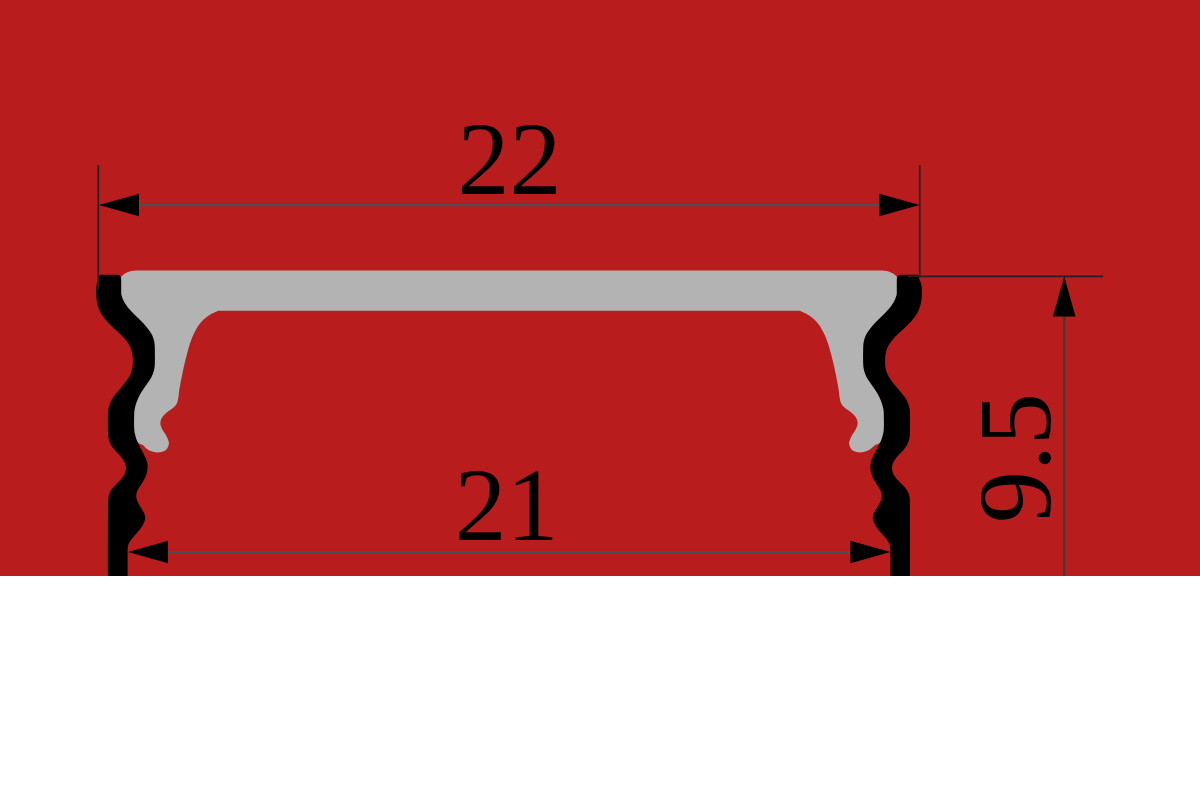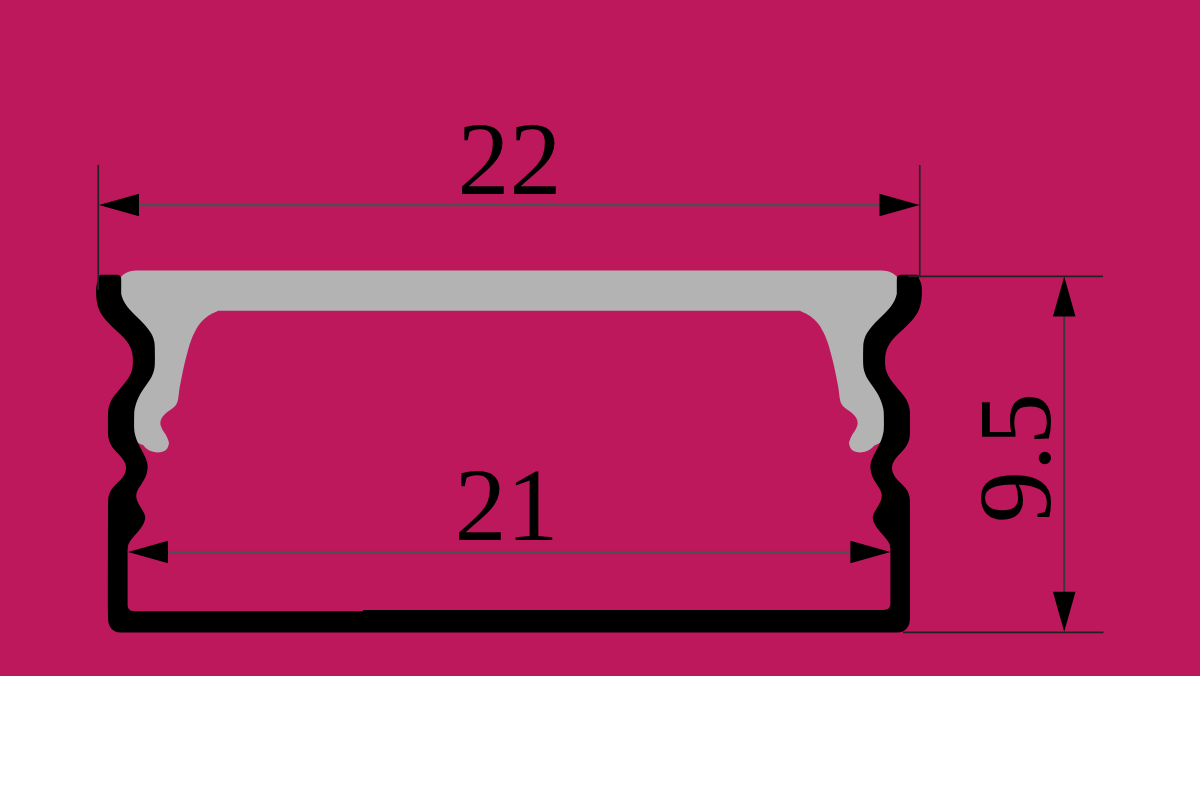--- a/index.html
+++ b/index.html
@@ -1,16 +1,16 @@
 <!DOCTYPE html>
 <html><head>
 <meta charset="utf-8">
 <style>
   html,body{margin:0;padding:0;background:#ffffff;}
-  .wrap{width:1200px;height:676px;position:relative;overflow:hidden;background:#be185d;}
+  .wrap{width:1200px;height:576px;position:relative;overflow:hidden;background:#b91c1c;}
   svg{display:block;}
   text{font-family:"Liberation Serif", serif; fill:#000;}
 </style>
 </head>
 <body>
 <div class="wrap">
 <svg width="1200" height="800" viewBox="0 0 1200 800">
 
 <path fill="#b3b3b3" d="M 118 293 C 117 277 123 270.4 139 270.4 L 879 270.4 C 895 270.4 901 277 900 293 L 899 295 C 898.7 296.3 897.8 300.7 897.0 303.0 C 896.2 305.3 895.2 307.2 894.0 309.0 C 892.8 310.8 891.3 312.2 890.0 314.0 C 888.7 315.8 887.6 318.0 886.0 320.0 C 884.4 322.0 882.3 323.8 880.5 326.0 C 878.7 328.2 876.7 330.7 875.0 333.0 C 873.3 335.3 871.7 337.5 870.5 340.0 C 869.3 342.5 868.6 345.3 868.0 348.0 C 867.4 350.7 867.2 353.3 867.0 356.0 C 866.8 358.7 866.8 361.5 867.0 364.0 C 867.2 366.5 867.4 368.5 868.0 371.0 C 868.6 373.5 869.4 376.3 870.5 379.0 C 871.6 381.7 872.9 384.2 874.5 387.0 C 876.1 389.8 878.4 393.2 880.0 396.0 C 881.6 398.8 882.9 401.3 884.0 404.0 C 885.1 406.7 886.0 409.3 886.5 412.0 C 887.0 414.7 887.0 417.3 887.0 420.0 C 887.0 422.7 886.8 425.5 886.5 428.0 C 886.2 430.5 885.7 432.8 885.0 435.0 C 884.3 437.2 884.2 439.2 882.5 441.0 C 880.8 442.8 875.8 444.8 874.5 445.5 L 874.5 445.3 C 869.5 451.4 862 453.3 856.5 452 C 852.2 451 849.6 448.6 849 442.8 C 849.2 442.1 849.8 440.0 850.4 438.5 C 851.0 437.0 851.9 435.4 852.7 434.0 C 853.5 432.6 854.7 431.3 855.4 430.0 C 856.1 428.7 856.7 427.2 857.1 426.0 C 857.5 424.8 857.7 423.8 857.6 422.5 C 857.5 421.2 857.2 419.8 856.5 418.5 C 855.8 417.2 854.8 415.8 853.5 414.5 C 852.2 413.2 850.5 412.0 849.0 410.8 C 847.5 409.6 845.8 408.7 844.5 407.5 C 843.2 406.3 842.0 405.1 841.2 403.5 C 840.4 401.9 840.1 400.2 839.7 398.0 C 839.3 395.8 839.2 393.3 838.7 390.0 C 838.2 386.7 837.3 382.0 836.5 378.0 C 835.7 374.0 834.9 370.0 834.0 366.0 C 833.1 362.0 832.1 358.0 831.0 354.0 C 829.9 350.0 828.8 345.6 827.5 342.0 C 826.2 338.4 825.1 335.6 823.5 332.5 C 821.9 329.4 820.2 326.2 818.0 323.5 C 815.8 320.8 813.0 318.1 810.0 316.0 C 807.0 313.9 801.7 311.7 800.0 310.8 L 218 310.8 C 216.3 311.7 211.0 313.9 208.0 316.0 C 205.0 318.1 202.2 320.8 200.0 323.5 C 197.8 326.2 196.1 329.4 194.5 332.5 C 192.9 335.6 191.8 338.4 190.5 342.0 C 189.2 345.6 188.1 350.0 187.0 354.0 C 185.9 358.0 184.9 362.0 184.0 366.0 C 183.1 370.0 182.3 374.0 181.5 378.0 C 180.7 382.0 179.8 386.7 179.3 390.0 C 178.8 393.3 178.7 395.8 178.3 398.0 C 177.9 400.2 177.6 401.9 176.8 403.5 C 176.0 405.1 174.8 406.3 173.5 407.5 C 172.2 408.7 170.5 409.6 169.0 410.8 C 167.5 412.0 165.8 413.2 164.5 414.5 C 163.2 415.8 162.2 417.2 161.5 418.5 C 160.8 419.8 160.5 421.2 160.4 422.5 C 160.3 423.8 160.5 424.8 160.9 426.0 C 161.3 427.2 161.9 428.7 162.6 430.0 C 163.3 431.3 164.5 432.6 165.3 434.0 C 166.1 435.4 167.0 437.0 167.6 438.5 C 168.2 440.0 168.8 442.1 169.0 442.8 C 168.4 448.6 165.8 451 161.5 452 C 156 453.3 148.5 451.4 144.8 447.1 L 143.5 445.3 C 142.2 444.8 137.2 442.8 135.5 441.0 C 133.8 439.2 133.7 437.2 133.0 435.0 C 132.3 432.8 131.8 430.5 131.5 428.0 C 131.2 425.5 131.0 422.7 131.0 420.0 C 131.0 417.3 131.0 414.7 131.5 412.0 C 132.0 409.3 132.9 406.7 134.0 404.0 C 135.1 401.3 136.4 398.8 138.0 396.0 C 139.6 393.2 141.9 389.8 143.5 387.0 C 145.1 384.2 146.4 381.7 147.5 379.0 C 148.6 376.3 149.4 373.5 150.0 371.0 C 150.6 368.5 150.8 366.5 151.0 364.0 C 151.2 361.5 151.2 358.7 151.0 356.0 C 150.8 353.3 150.6 350.7 150.0 348.0 C 149.4 345.3 148.7 342.5 147.5 340.0 C 146.3 337.5 144.7 335.3 143.0 333.0 C 141.3 330.7 139.3 328.2 137.5 326.0 C 135.7 323.8 133.6 322.0 132.0 320.0 C 130.4 318.0 129.3 315.8 128.0 314.0 C 126.7 312.2 125.2 310.8 124.0 309.0 C 122.8 307.2 121.8 305.3 121.0 303.0 C 120.2 300.7 119.3 296.3 119.0 295.0 L 118 293 Z"></path>
 

